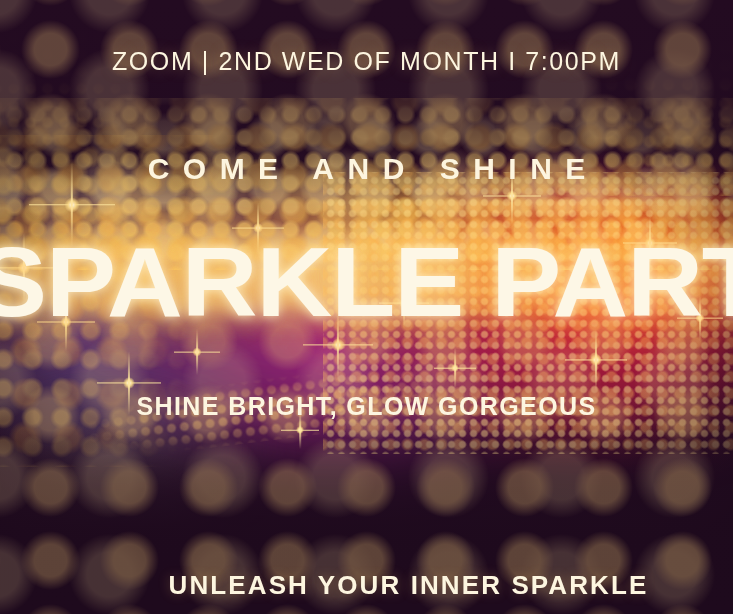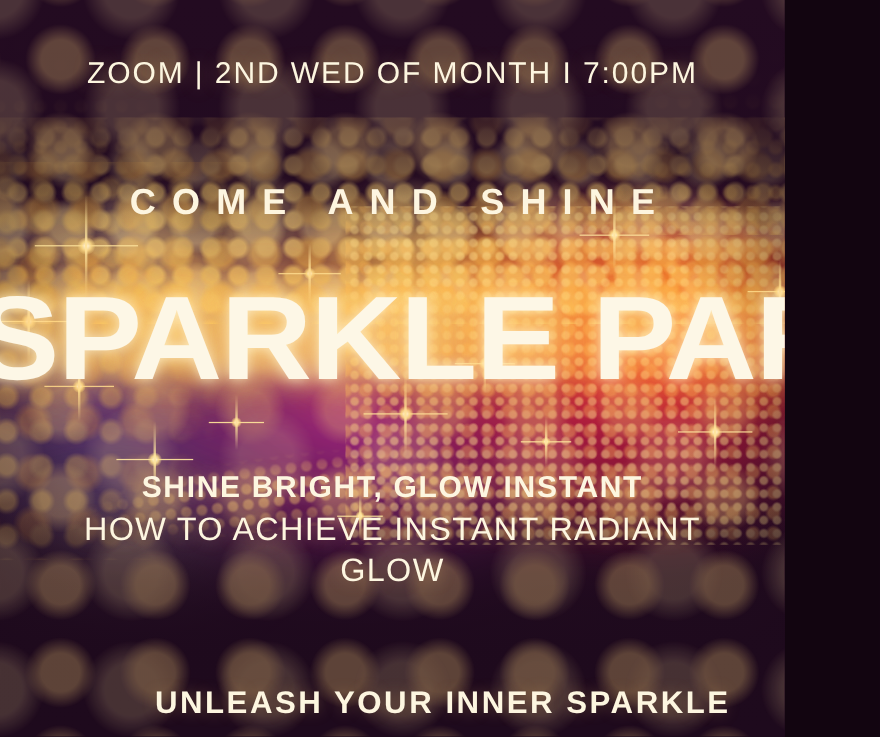--- a/index.html
+++ b/index.html
@@ -2,21 +2,21 @@
 <html><head>
 <meta charset="utf-8">
 <style>
   html, body {
     margin: 0;
     padding: 0;
     background: #120510;
   }
   .poster {
     position: relative;
-    width: 654px;
+    width: 733px;
     height: 614px;
     overflow: hidden;
     background: #1f0a1d;
     font-family: "Liberation Sans", sans-serif;
     user-select: none;
   }
 
   
   .bg-base {
     position: absolute;
@@ -337,17 +337,16 @@
   <div class="star" style="left:700px; top:318px; --len:46px;  --thk:1.8px; --core:9px;">
       <i></i>
     </div>
   <div class="star" style="left:300px; top:430px; --len:38px;  --thk:1.6px; --core:8px;">
       <i></i>
     </div>
 
   <div class="txt eyebrow">ZOOM | 2ND WED OF MONTH I 7:00PM</div>
   <div class="txt tagline">COME AND SHINE</div>
   <div class="txt headline">SPARKLE PARTY</div>
-  <div class="txt sub-bold">SHINE BRIGHT, GLOW INSTANT</div>
-  <div class="txt sub-light">HOW TO ACHIEVE INSTANT RADIANT GLOW</div>
+  <div class="txt sub-bold">SHINE BRIGHT, GLOW GORGEOUS</div>
   <div class="txt footer">UNLEASH YOUR INNER SPARKLE</div>
 
 </div>
 
 </body></html>

